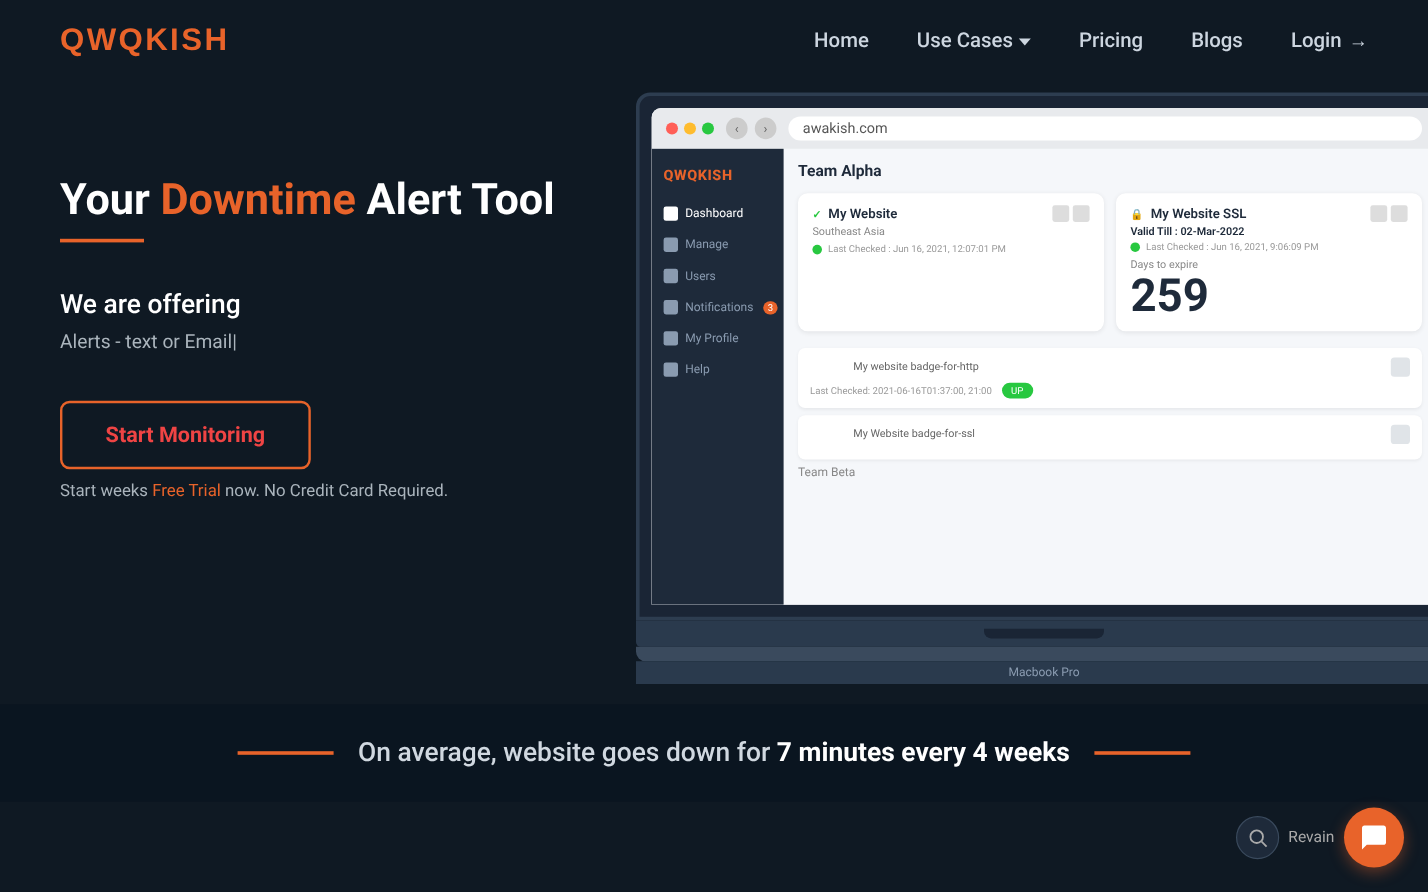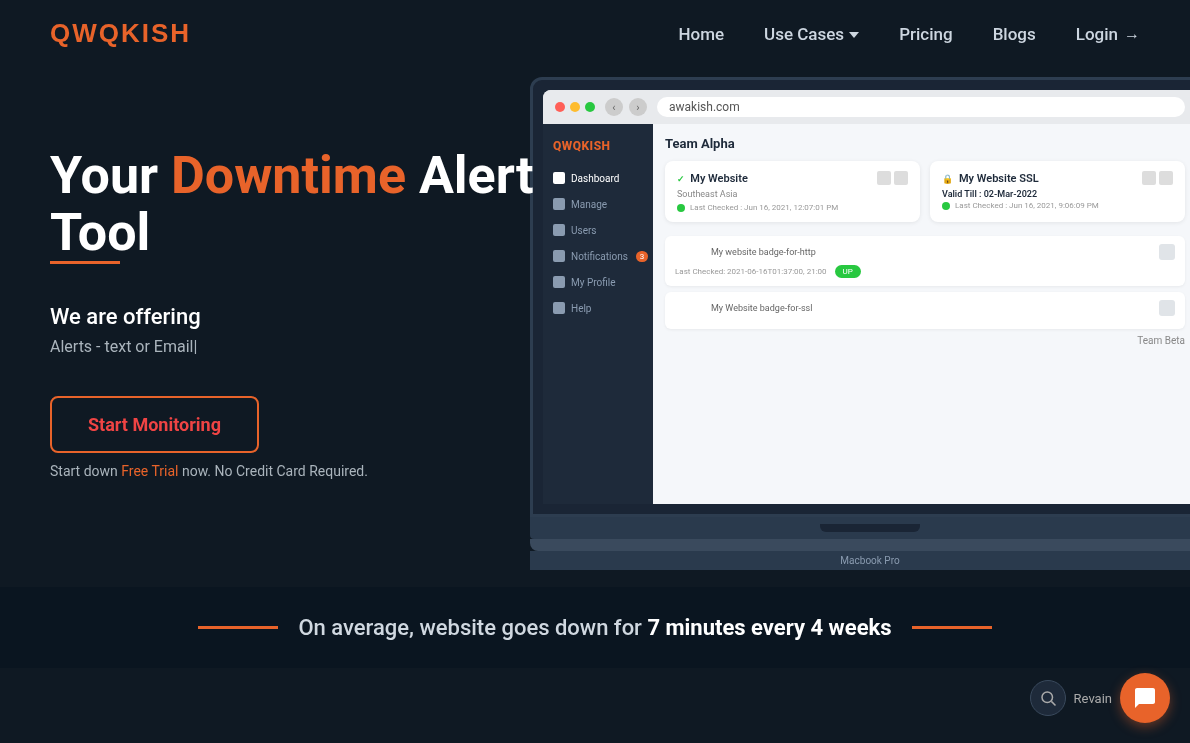--- a/index.html
+++ b/index.html
@@ -65,23 +65,24 @@
       position: relative;
       min-height: 520px;
       overflow: hidden;
     }
     .hero-content {
       flex: 0 0 560px;
       padding-top: 20px;
       z-index: 5;
     }
     .hero-title {
-      font-size: 52px;
+      font-size: 36px;
       font-weight: 700;
       line-height: 1.1;
+      margin-bottom: 12px;
     }
     .hero-title .highlight {
       color: #e8632a;
     }
     .hero-underline {
       width: 70px;
       height: 3px;
       background: #e8632a;
       margin-bottom: 40px;
     }
@@ -361,21 +362,20 @@
       color: #fff;
       border-radius: 10px;
       padding: 2px 8px;
       font-size: 8px;
       display: inline-block;
     }
     .dash-team-beta {
       font-size: 10px;
       color: #888;
       margin-top: 2px;
-      text-align: right;
     }
     
     .laptop-base {
       background: #2a3a4d;
       height: 22px;
       border-radius: 0 0 4px 4px;
       display: flex;
       align-items: center;
       justify-content: center;
     }
@@ -502,21 +502,21 @@
       <span class="highlight">Downtime</span>
       <span>Alert Tool</span>
     </h1>
     <div class="hero-underline"></div>
     <p class="hero-subtitle">We are offering</p>
     <p class="hero-alerts">
       <span>Alerts - text or Email|</span>
     </p>
     <a href="#" class="start-btn">Start Monitoring</a>
     <p class="free-trial-text">
-      <span>Start down</span>
+      <span>Start weeks</span>
       <a href="#" class="free-link">Free Trial</a>
       <span>now. No Credit Card Required.</span>
     </p>
   </div>
 
   <div class="hero-image">
     <div class="laptop-wrapper">
       <div class="laptop-screen-outer">
         <div class="laptop-browser">
 
@@ -594,20 +594,24 @@
                     </span>
                     <div class="card-icons">
                       <div class="card-icon-sm"></div>
                       <div class="card-icon-sm"></div>
                     </div>
                   </div>
                   <div class="ssl-valid-date">Valid Till : 02-Mar-2022</div>
                   <div class="card-status-row">
                     <div class="status-dot-green"></div>
                     <span class="card-last-checked">Last Checked : Jun 16, 2021, 9:06:09 PM</span>
+                  </div>
+                  <div style="margin-top:6px;">
+                    <div class="days-expire-label">Days to expire</div>
+                    <div class="days-number">259</div>
                   </div>
                 </div>
               </div>
 
               <div class="badge-list">
                 <div class="badge-item">
                   <div class="badge-item-header">
                     <span class="badge-item-name">My website badge-for-http</span>
                     <div class="badge-edit-icon"></div>
                   </div>

